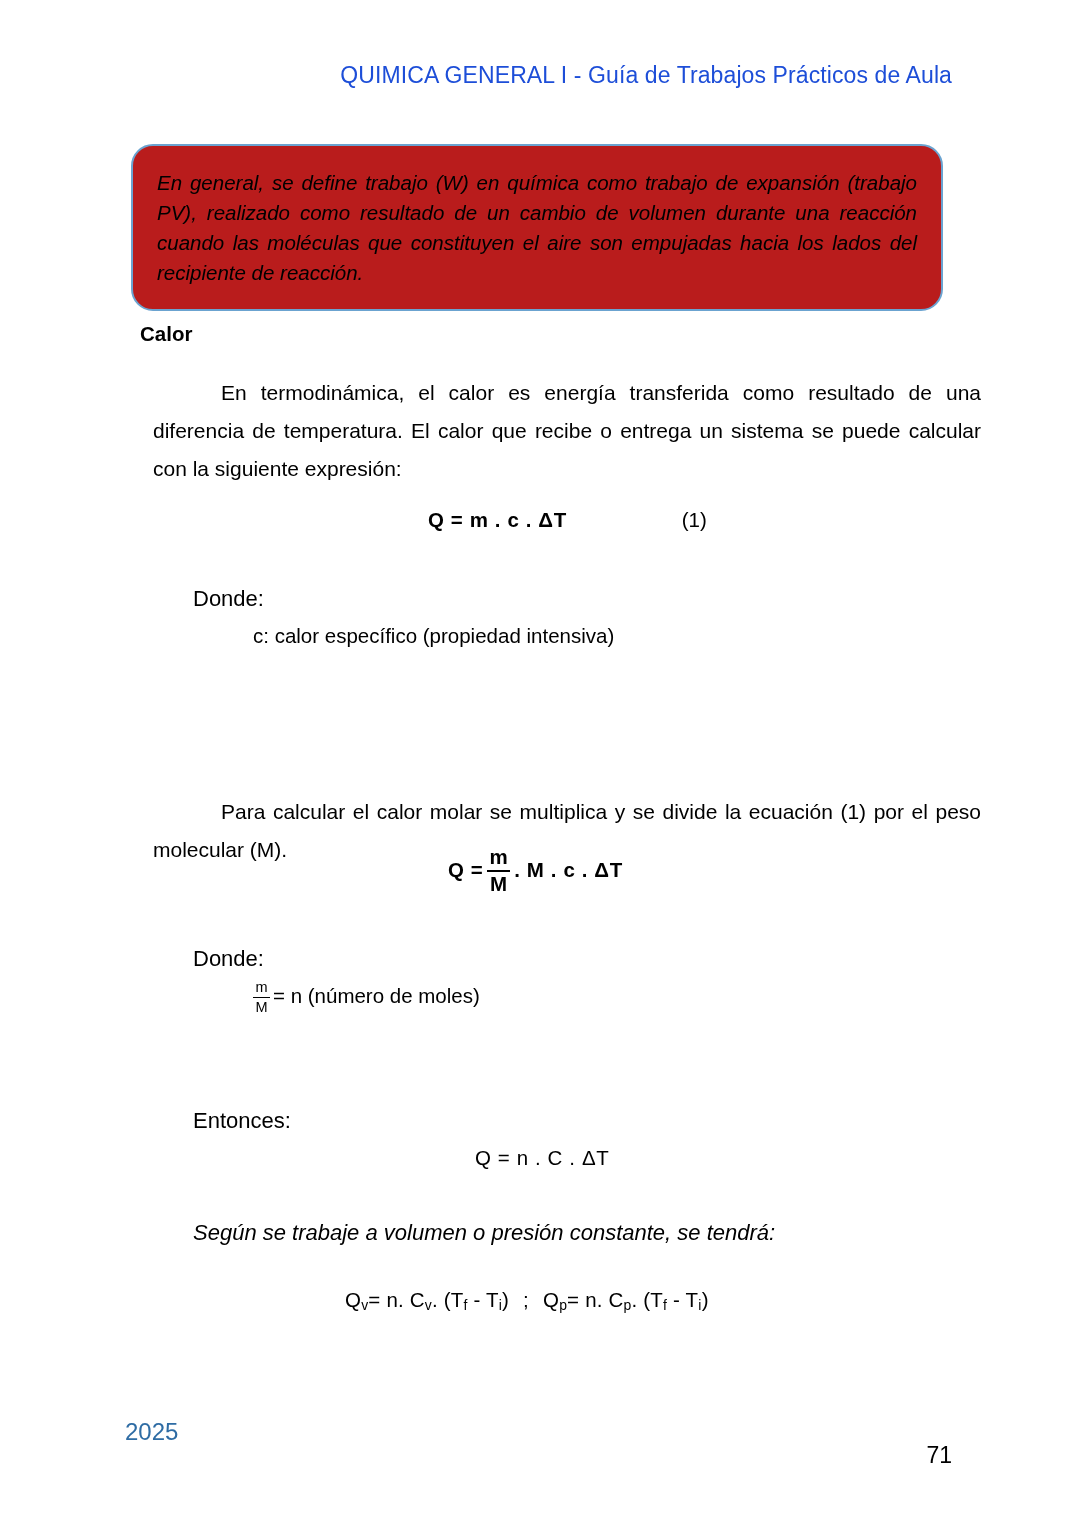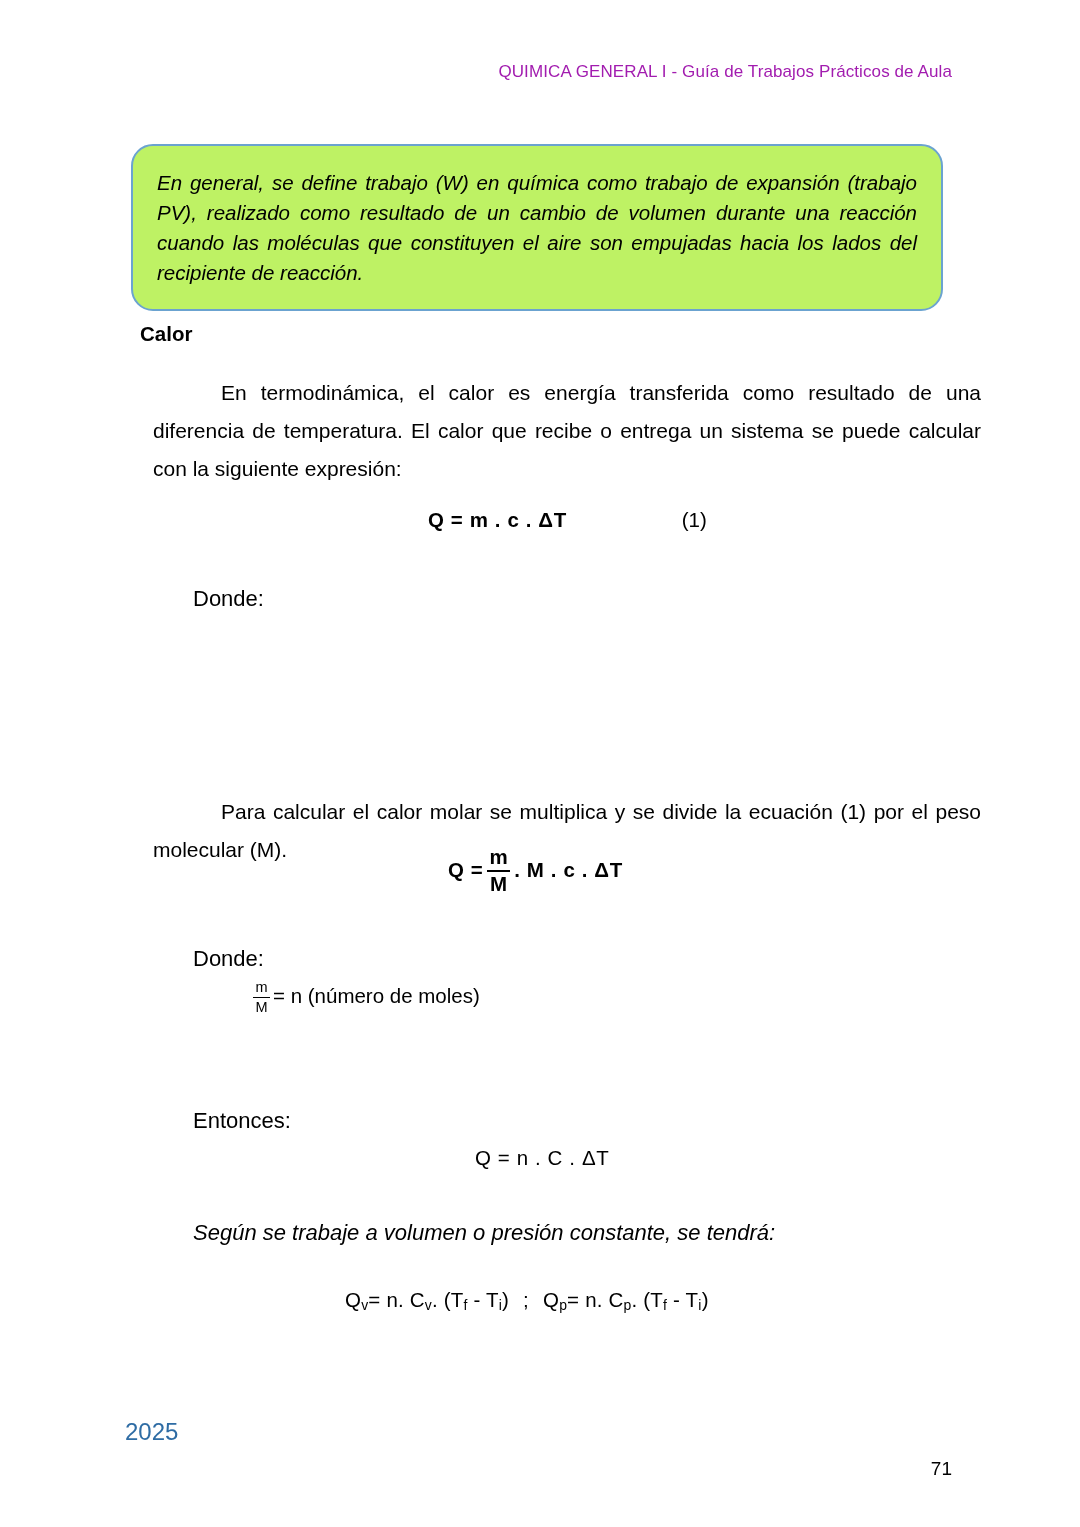--- a/index.html
+++ b/index.html
@@ -22,36 +22,36 @@
     padding: 0;
   }
 
   
   .doc-header {
     position: absolute;
     top: 62px;
     left: 0;
     width: 952px;
     text-align: right;
-    font-size: 17px;
-    color: #a21caf;
+    font-size: 23px;
+    color: #1d4ed8;
     letter-spacing: 0.1px;
     white-space: nowrap;
   }
 
   
   .callout {
     position: absolute;
     left: 131px;
     top: 144px;
     width: 812px;
     box-sizing: border-box;
     border: 2px solid #6ba3d0;
     border-radius: 22px;
-    background: #bef264;
+    background: #b91c1c;
     padding: 22px 24px 20px 24px;
   }
   .callout-text {
     font-style: italic;
     font-size: 20.5px;
     line-height: 1.47;
     text-align: justify;
     text-justify: inter-word;
     color: #000;
     margin: 0;
@@ -187,23 +187,22 @@
     top: 1418px;
     font-size: 24px;
     color: #2e6ca4;
   }
   .footer-page {
     position: absolute;
     left: 0;
     top: 1442px;
     width: 952px;
     text-align: right;
-    font-size: 19px;
+    font-size: 23px;
     color: #000;
-    margin-top: 16px;
   }
 </style>
 </head>
 <body>
 
 <div class="page">
 
   <div class="doc-header">QUIMICA GENERAL I - Guía de Trabajos Prácticos de Aula</div>
 
   <div class="callout">
@@ -216,20 +215,21 @@
 
     <p class="para p1">En termodinámica, el calor es energía transferida como resultado de una diferencia de temperatura. El calor que recibe o entrega un sistema se puede calcular con la siguiente expresión:</p>
 
     <div class="eq eq-1">
       <span>Q = m . c . ΔT</span><span class="eqnum">(1)</span>
     </div>
 
     <div class="label donde1">Donde:</div>
 
     <div class="deflist d1">
+      <div class="item">c: calor específico (propiedad intensiva)</div>
     </div>
 
     <p class="para p2">Para calcular el calor molar se multiplica y se divide la ecuación (1) por el peso molecular (M).</p>
 
     <div class="eq eq-2">
       <span>Q =</span><span class="frac big">
           <span class="num">m</span>
           <span class="bar"></span>
           <span class="den">M</span>
         </span><span>. M . c . ΔT</span>

